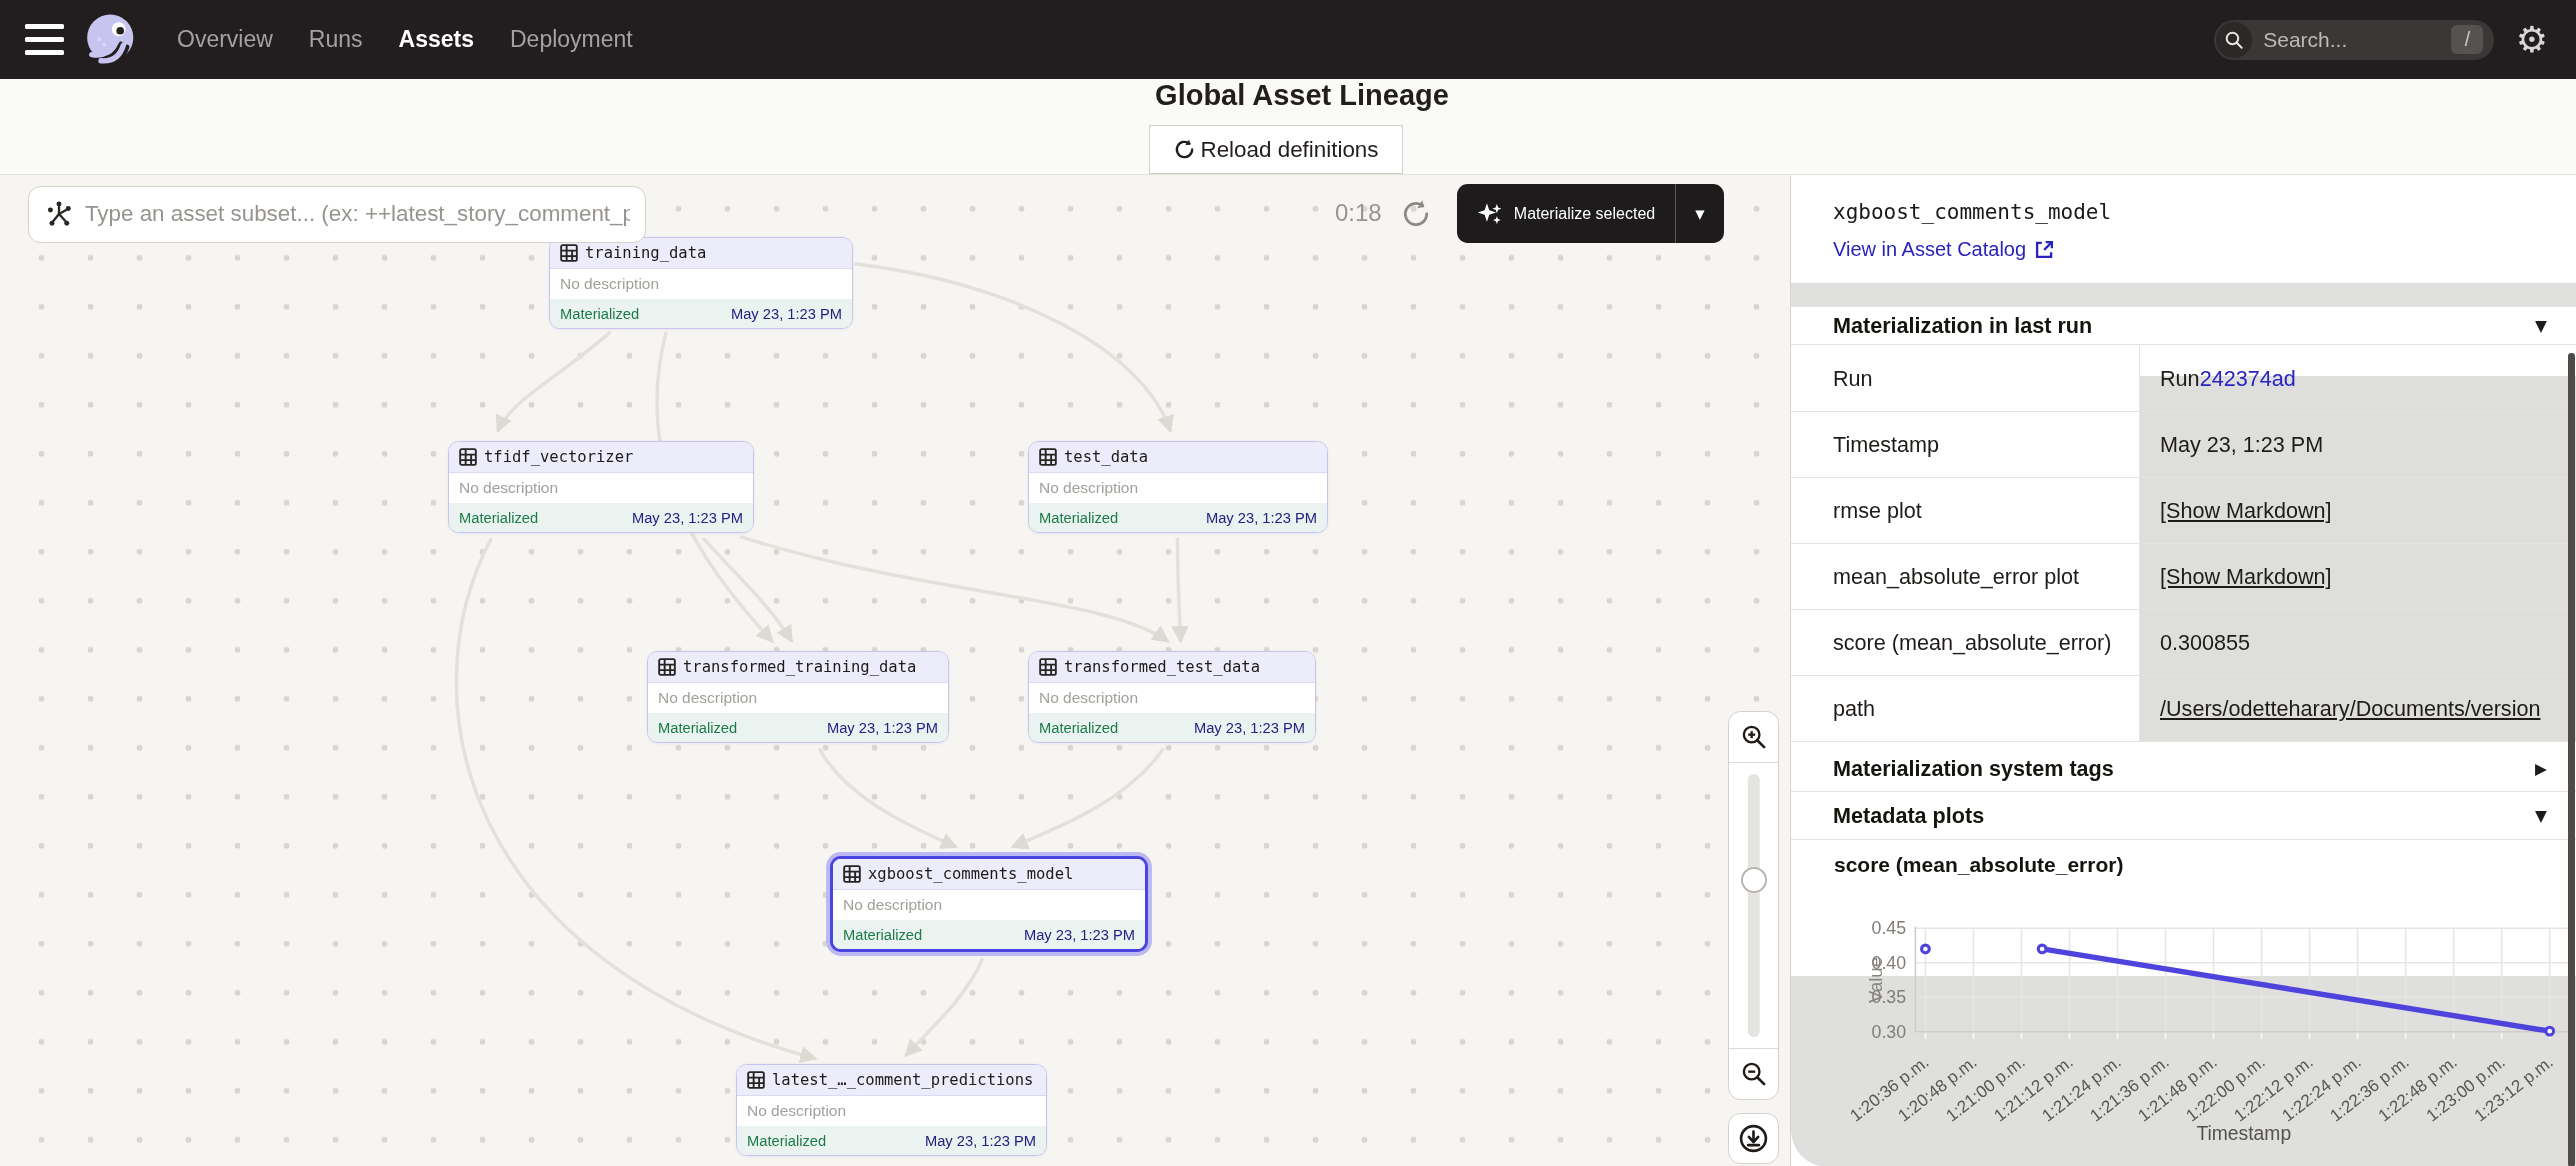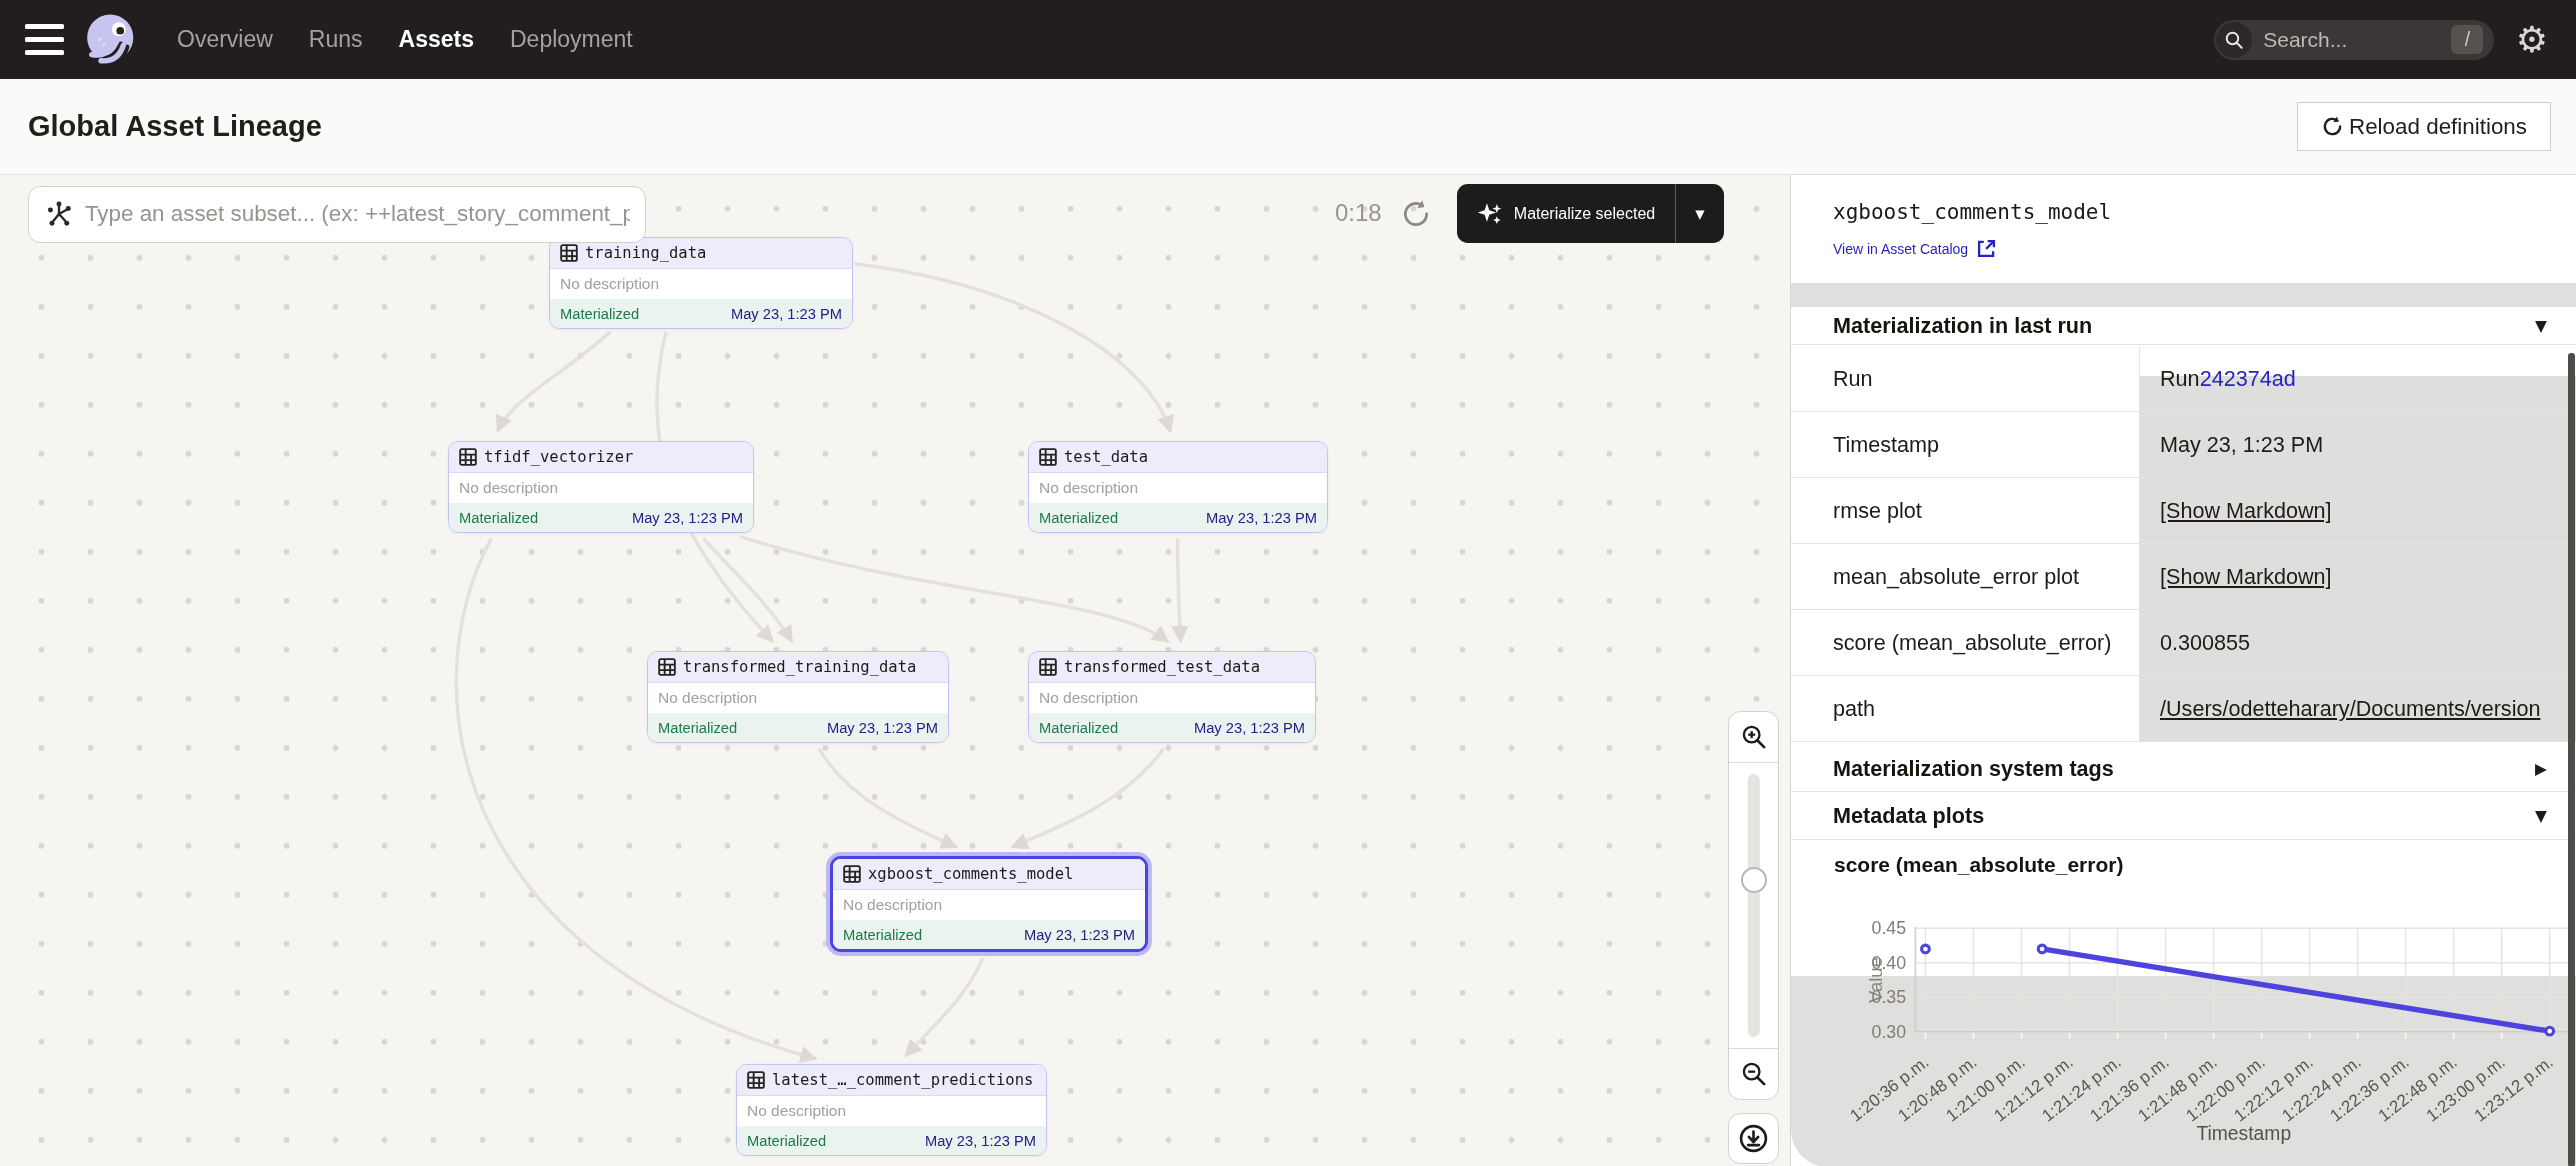--- a/index.html
+++ b/index.html
@@ -16,21 +16,21 @@
   .navlink { font-size:23px; color:#A4A19F; cursor:pointer; }
   .navlink.active { color:#FFFFFF; font-weight:bold; }
   .nav-spacer { flex:1; }
   .searchbox { width:280px; height:40px; background:#3B3737; border-radius:20px; display:flex; align-items:center; position:relative; }
   .search-circle { width:36px; height:36px; border-radius:50%; background:#2B2827; margin-left:2.3px; display:flex; align-items:center; justify-content:center; }
   .search-ph { margin-left:10.8px; font-size:21px; color:#BDBAB7; }
   .slash-badge { position:absolute; right:10.8px; width:32px; height:29px; background:#56524F; border-radius:6.2px; color:#CFCCCA; font-size:19.3px; display:flex; align-items:center; justify-content:center; }
   .gear { margin:0 28px 0 21.6px; font-size:36px; color:#D9D7D5; line-height:1; cursor:pointer; font-family:"DejaVu Sans", sans-serif; }
 
   
-  .pagehead { position:absolute; left:0; top:79px; width:2576px; height:96px; background:#FAFAF8; border-bottom:0.8px solid #E3E1DD; display:flex; align-items:center; }
+  .pagehead { position:absolute; left:0; top:79px; width:2576px; height:96px; background:#FAFAF8; border-bottom:0.8px solid #E3E1DD; display:flex; align-items:center;flex-direction:column; }
   .pagetitle { margin-left:28px; font-size:29px; font-weight:bold; color:#211E1C; }
   .ph-spacer { flex:1; }
   .reload-btn { margin-right:25px; height:49px; padding:0 23px; background:#FFFFFF; border:1.2px solid #D2CFCB; border-radius:0; display:flex; align-items:center; gap:5px; font-size:22.4px; color:#211E1C; cursor:pointer; }
 
   
   .graphpane { position:absolute; left:0; top:175px; width:1791px; height:992px;
     background-color:#F6F5F2;
     background-image: radial-gradient(circle, #D9D6D2 2.8px, rgba(0,0,0,0) 3.2px);
     background-size: 49px 49px; background-position: 17px 9.3px;
     border-right:0.8px solid #D8D5D1; overflow:hidden; }
@@ -63,21 +63,21 @@
   .node-h { height:31px; background:#EDECFA; border-bottom:0.8px solid #DCD9F2; display:flex; align-items:center; gap:7px; padding:0 10px; }
   .node-h .nm { font-family:"DejaVu Sans Mono", monospace; font-size:15.5px; color:#1D1B1A; white-space:nowrap; }
   .node-b { height:30px; display:flex; align-items:center; padding:0 10px; font-size:15.5px; color:#A3A09B; }
   .node-f { height:29px; background:#EAF3EF; display:flex; align-items:center; justify-content:space-between; padding:0 10px; font-size:14.7px; }
   .node-f .st { color:#1C7A4A; }
   .node-f .dt { color:#232184; }
 
   
   .panel { position:absolute; left:1791px; top:175px; width:785px; height:992px; background:#FFFFFF; overflow:hidden; }
   .p-title { position:absolute; left:42px; top:25px; font-family:"DejaVu Sans Mono", monospace; font-size:21px; color:#1B1917; }
-  .p-link { position:absolute; left:42px; top:63px; font-size:14px; color:#2823BF; display:flex; align-items:center; gap:7.7px; cursor:pointer; }
+  .p-link { position:absolute; left:42px; top:63px; font-size:20px; color:#2823BF; display:flex; align-items:center; gap:7.7px; cursor:pointer; }
   .p-grayband { position:absolute; left:0; top:108px; width:785px; height:23px; background:#E0E0DE; }
   .p-section { position:absolute; left:0; width:785px; border-bottom:0.8px solid #E5E2DE; background:#fff; display:flex; align-items:center; }
   .p-section .t { margin-left:42px; font-size:21.6px; font-weight:bold; color:#16140F; }
   .p-section .chev { position:absolute; right:29px; font-size:15.5px; color:#1E1B18; font-family:"DejaVu Sans",sans-serif; cursor:pointer; }
   .ptable { position:absolute; left:0; top:171px; width:785px; }
   .prow { display:flex; height:66px; border-bottom:0.8px solid #E7E4E0; }
   .pcell-l { width:349px; border-right:0.8px solid #E7E4E0; display:flex; align-items:center; padding-left:42px; font-size:21.6px; color:#1E1B18; background:#fff; }
   .pcell-v { flex:1; display:flex; align-items:center; padding-left:20px; font-size:21.6px; color:#1E1B18; background:#DEDEDC; white-space:nowrap; overflow:hidden; }
   .prow.first .pcell-v { background:linear-gradient(180deg,#FFFFFF 0 46%, #DEDEDC 46% 100%); }
   .pcell-v a { color:inherit; text-decoration:underline; cursor:pointer; }

